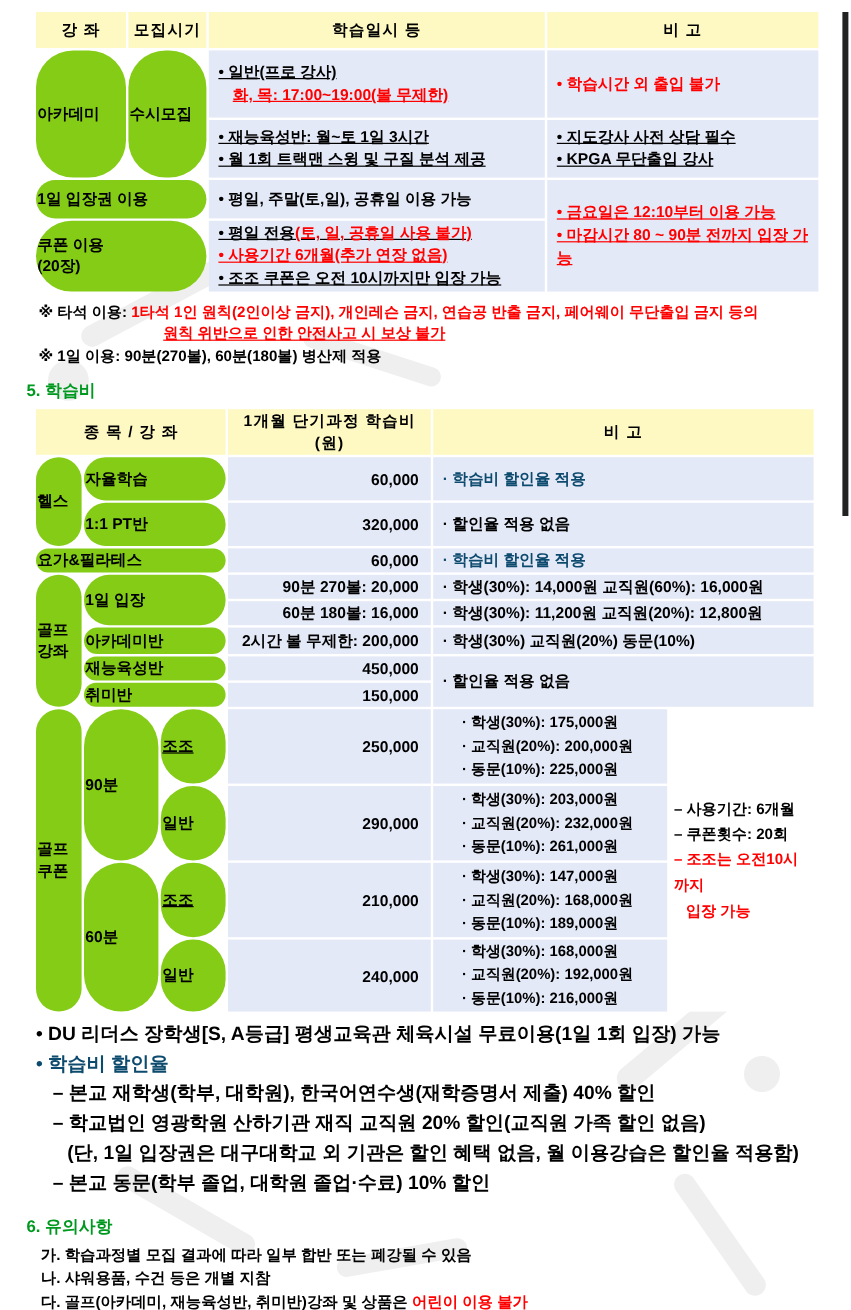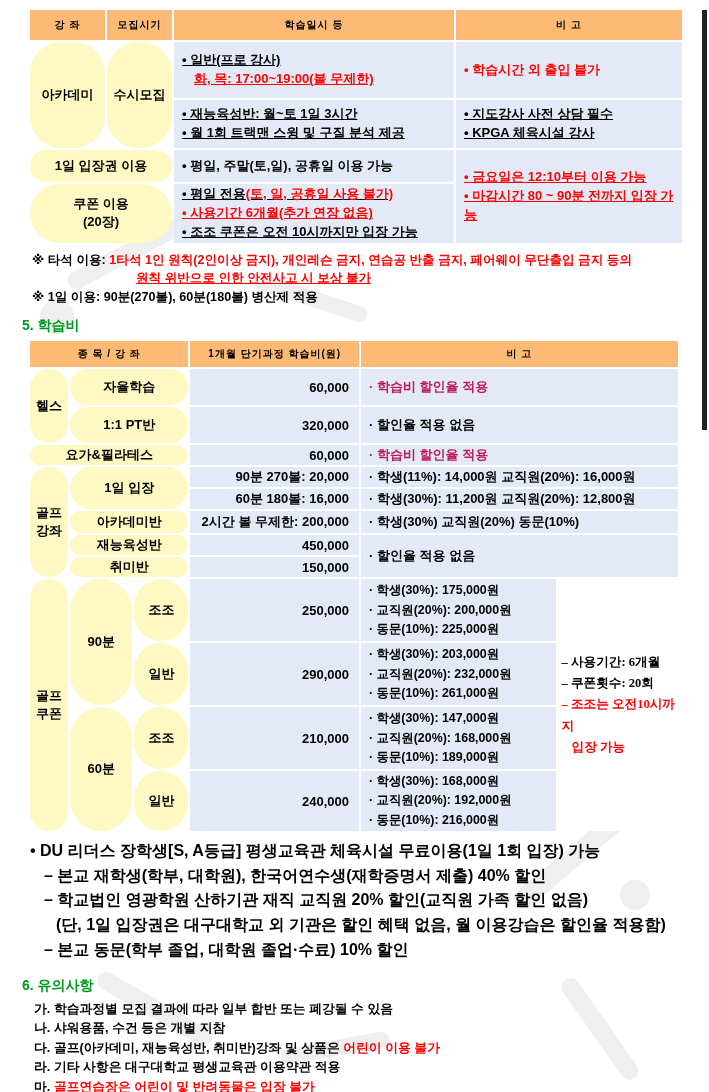--- a/index.html
+++ b/index.html
@@ -8,37 +8,37 @@
   #content{position:relative;z-index:2;}
   
   .sil{position:absolute;z-index:1;background:#efefef;border-radius:12px;}
   .sil.circle{border-radius:50%;}
   .edge-strip{position:absolute;z-index:1;right:2px;top:10px;width:5px;height:420px;background:#222;}
   
   table{border-collapse:separate;border-spacing:2px;table-layout:fixed;}
   td{font-weight:bold;overflow:hidden;}
   .t1{margin:8px 0 0 28px;width:652px;}
   .t2{margin:4px 0 0 28px;width:652px;}
-  .hdr{background:#fdba74;text-align:center;font-size:10px;letter-spacing:1px;}
-  .lbl{background:#fef9c3;text-align:center;font-size:13px;border-radius:31px;}
+  .hdr{background:#fef9c3;text-align:center;font-size:13px;letter-spacing:1px;}
+  .lbl{background:#84cc16;font-size:13px;border-radius:31px;}
   .cel{background:#e4e9f7;font-size:13px;padding-left:8px;}
   .price{background:#e4e9f7;font-size:13px;text-align:right;padding-right:10px;}
   .red{color:#f00;}
-  .blue{color:#be185d;}
+  .blue{color:#0c4a6e;}
   .green-title{color:#009920;font-size:14px;margin:10px 0 2px 22px;}
   .line{line-height:1.45;text-decoration:underline;}
   .notes{margin:6px 0 0 32px;font-size:12.6px;line-height:1.5;}
   .notes .hang{padding-left:104px;text-decoration:underline;}
   .bullets{margin:6px 0 0 30px;font-size:16px;line-height:1.55;}
   .bullets .ind1{padding-left:14px;}
   .bullets .ind2{padding-left:26px;}
   .sec6{margin:4px 0 0 34px;font-size:12.8px;line-height:1.52;}
-  .ul{}
-  .dsc{background:#e4e9f7;font-size:12.4px;padding-left:8px;line-height:1.55;}
-  .sidenote{background:#fff;font-size:12.6px;padding-left:4px;line-height:1.7;vertical-align:middle;font-family:Liberation Serif, serif;}
+  .ul{text-decoration:underline;}
+  .dsc{background:#e4e9f7;font-size:12.4px;padding-left:24px;line-height:1.55;}
+  .sidenote{background:#fff;font-size:12.6px;padding-left:4px;line-height:1.7;vertical-align:middle;}
 </style>
 </head>
 <body>
 
 <div id="page">
 
   <div class="sil" style="left:60px;top:240px;width:150px;height:18px;transform:rotate(-28deg);"></div>
   <div class="sil circle" style="left:40px;top:300px;width:34px;height:34px;"></div>
   <div class="sil" style="left:250px;top:290px;width:120px;height:16px;transform:rotate(18deg);"></div>
   <div class="sil" style="left:500px;top:850px;width:140px;height:20px;transform:rotate(-40deg);"></div>
@@ -73,21 +73,21 @@
         </td>
         <td class="cel red">• 학습시간 외 출입 불가</td>
       </tr>
       <tr style="height:48px">
         <td class="cel">
           <div class="line">• 재능육성반: 월~토 1일 3시간</div>
           <div class="line">• 월 1회 트랙맨 스윙 및 구질 분석 제공</div>
         </td>
         <td class="cel">
           <div class="line">• 지도강사 사전 상담 필수</div>
-          <div class="line">• KPGA 체육시설 강사</div>
+          <div class="line">• KPGA 무단출입 강사</div>
         </td>
       </tr>
       <tr style="height:32px">
         <td class="lbl" colspan="2">1일 입장권 이용</td>
         <td class="cel">• 평일, 주말(토,일), 공휴일 이용 가능</td>
         <td class="cel" rowspan="2">
           <div class="line red">• 금요일은 12:10부터 이용 가능</div>
           <div class="line red">• 마감시간 80 ~ 90분 전까지 입장 가능</div>
         </td>
       </tr>
@@ -150,21 +150,21 @@
         <td class="price">60,000</td>
         <td class="cel blue" colspan="2">· 학습비 할인율 적용</td>
       </tr>
       <tr style="height:20px">
         <td class="lbl" rowspan="5">
           <div>골프</div>
           <div>강좌</div>
         </td>
         <td class="lbl" rowspan="2" colspan="2">1일 입장</td>
         <td class="price">90분 270볼: 20,000</td>
-        <td class="cel" colspan="2">· 학생(11%): 14,000원  교직원(20%): 16,000원</td>
+        <td class="cel" colspan="2">· 학생(30%): 14,000원  교직원(60%): 16,000원</td>
       </tr>
       <tr style="height:20px">
         <td class="price">60분 180볼: 16,000</td>
         <td class="cel" colspan="2">· 학생(30%): 11,200원  교직원(20%): 12,800원</td>
       </tr>
       <tr style="height:22px">
         <td class="lbl" colspan="2">아카데미반</td>
         <td class="price">2시간 볼 무제한: 200,000</td>
         <td class="cel" colspan="2">· 학생(30%)  교직원(20%)  동문(10%)</td>
       </tr>
@@ -224,20 +224,21 @@
           <div>· 학생(30%): 168,000원</div>
           <div>· 교직원(20%): 192,000원</div>
           <div>· 동문(10%): 216,000원</div>
         </td>
       </tr>
     </tbody>
       </table>
 
     <div class="bullets">
       <div>• DU 리더스 장학생[S, A등급] 평생교육관 체육시설 무료이용(1일 1회 입장) 가능</div>
+      <div class="blue">• 학습비 할인율</div>
       <div class="ind1">– 본교 재학생(학부, 대학원), 한국어연수생(재학증명서 제출) 40% 할인</div>
       <div class="ind1">– 학교법인 영광학원 산하기관 재직 교직원 20% 할인(교직원 가족 할인 없음)</div>
       <div class="ind2">(단, 1일 입장권은 대구대학교 외 기관은 할인 혜택 없음, 월 이용강습은 할인율 적용함)</div>
       <div class="ind1">– 본교 동문(학부 졸업, 대학원 졸업·수료) 10% 할인</div>
     </div>
 
     <div class="green-title" style="margin-top:14px">6. 유의사항</div>
     <div class="sec6">
       <div>가. 학습과정별 모집 결과에 따라 일부 합반 또는 폐강될 수 있음</div>
       <div>나. 샤워용품, 수건 등은 개별 지참</div>

